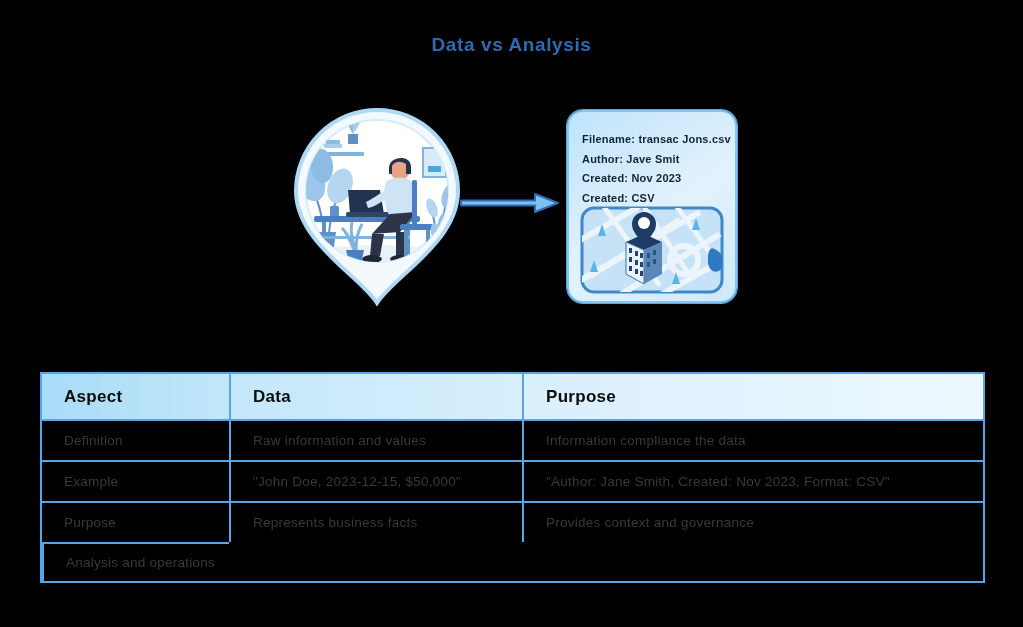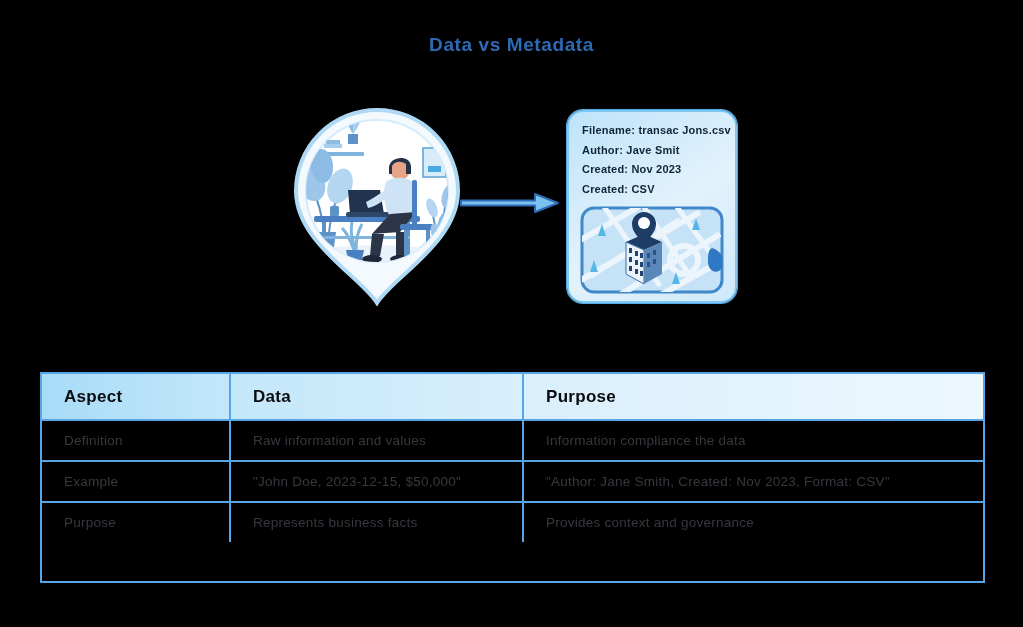--- a/index.html
+++ b/index.html
@@ -21,21 +21,21 @@
   .arrow-wrap{position:absolute;left:459px;top:190px;z-index:1;}
 
   
   .meta-card{
     position:absolute;left:567px;top:110px;width:170px;height:193px;z-index:1;
     box-sizing:border-box;border-radius:16px;
     border:2px solid #7ec8f3;
     background:linear-gradient(145deg,#bfe3fa 0%,#e2f2fc 55%,#cfe9fa 100%);
     box-shadow:0 0 0 1px #54aae8;
   }
-  .meta-lines{padding:12px 0 0 13px;}
+  .meta-lines{padding:21px 0 0 13px;}
   .meta-line{
     font-size:11px;font-weight:bold;color:#0f2437;letter-spacing:.2px;
     margin-bottom:7.5px;white-space:nowrap;
   }
   .map-thumb{position:absolute;left:11px;top:94px;}
 
   
   .cmp-table{
     position:absolute;left:40px;top:372px;width:945px;height:211px;
     box-sizing:border-box;border:2px solid #57a5e4;
@@ -56,21 +56,21 @@
   .hbg-1{background:linear-gradient(90deg,#a8dcf7 0%,#c3e7fa 100%);}
   .hbg-2{background:linear-gradient(90deg,#c3e7fa 0%,#d9effc 100%);}
   .hbg-3{background:linear-gradient(90deg,#d9effc 0%,#edf8fe 100%);}
   .body-cell{font-size:13.5px;color:#36393f;letter-spacing:.25px;}
 </style>
 </head>
 <body>
 
 <div class="stage">
 
-  <div class="title">Data vs Metadata</div>
+  <div class="title">Data vs Analysis</div>
 
   <div class="doc-shape">
     <svg width="44" height="58" viewBox="0 0 44 58">
       <path d="M4 8 Q4 2 10 2 L30 2 L42 14 L42 50 Q42 56 36 56 L10 56 Q4 56 4 50 Z" fill="#f2f8fd" stroke="#cfe4f5" stroke-width="2"></path>
       <path d="M30 2 L30 14 L42 14 Z" fill="#cde4f6"></path>
     </svg>
   </div>
 
   <div class="pin-wrap">
     <svg width="178" height="202" viewBox="0 0 178 202">
@@ -221,15 +221,16 @@
     <div class="cell body-cell">Information compliance the data</div>
 
     <div class="cell first-col body-cell">Example</div>
     <div class="cell body-cell">"John Doe, 2023-12-15, $50,000"</div>
     <div class="cell body-cell">"Author: Jane Smith, Created: Nov 2023, Format: CSV"</div>
 
     <div class="cell first-col body-cell">Purpose</div>
     <div class="cell body-cell">Represents business facts</div>
     <div class="cell body-cell">Provides context and governance</div>
 
+    <div class="cell body-cell">Analysis and operations</div>
   </div>
 
 </div>
 
 </body></html>

